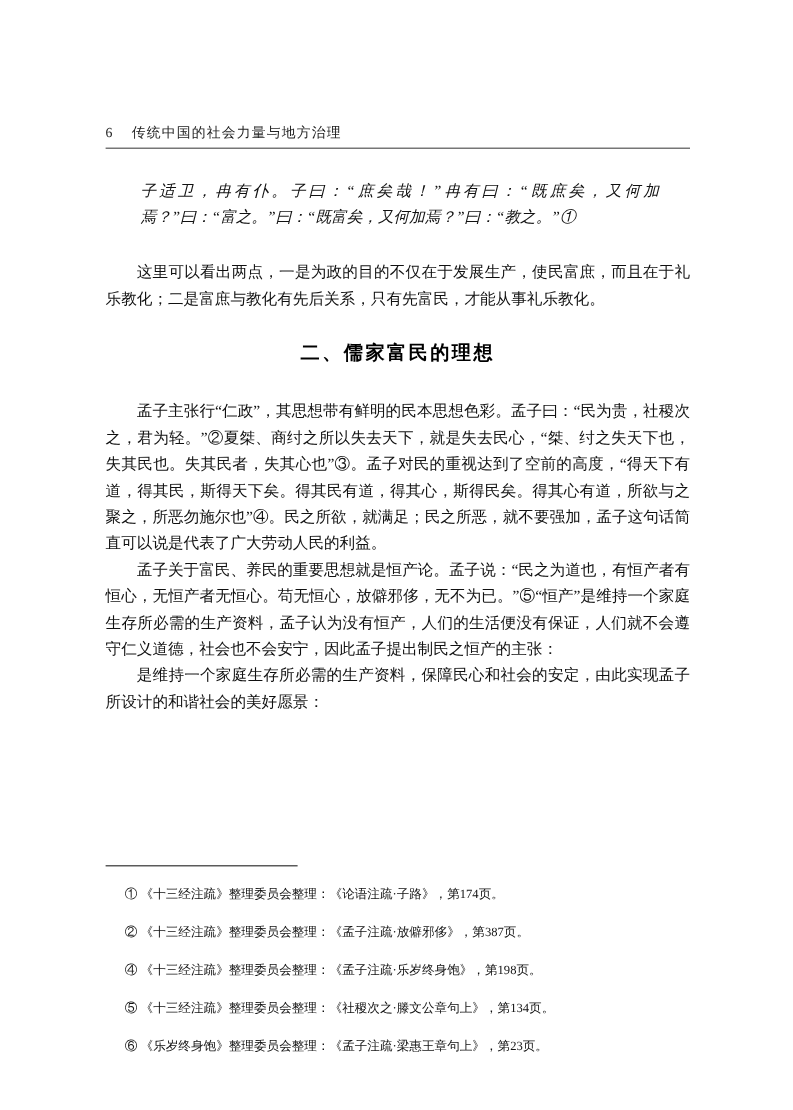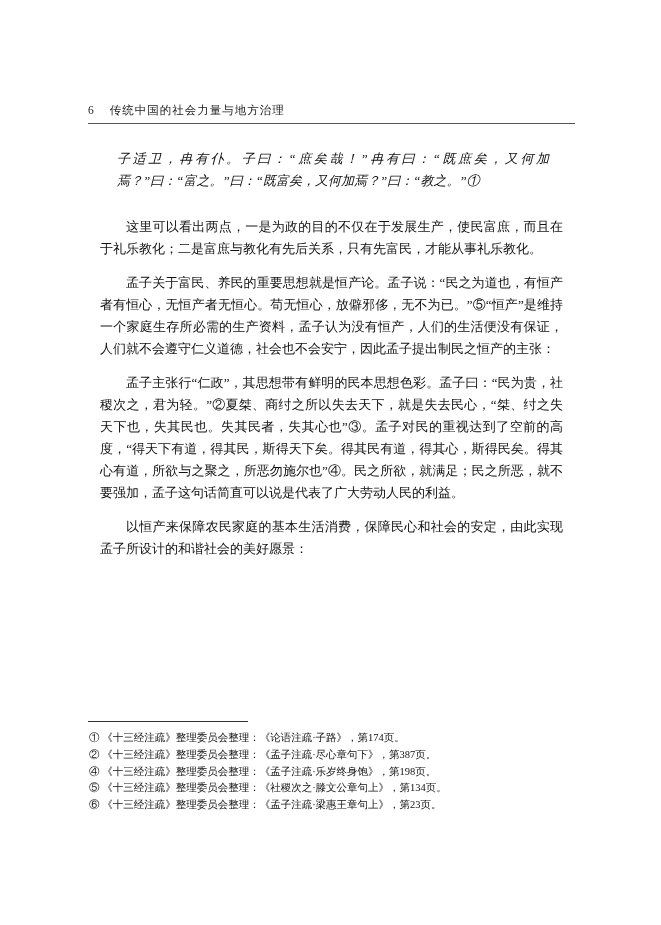--- a/index.html
+++ b/index.html
@@ -33,21 +33,21 @@
   .book-title {
     letter-spacing: 1px;
   }
   .page-body {
     margin-top: 24px;
     font-size: 13px;
     line-height: 22px;
     text-align: justify;
   }
   .para {
-    margin: 12px;
+    margin: 0;
     text-indent: 2em;
   }
   .blockquote {
     margin: 0;
     font-style: italic;
   }
   .q1 {
     margin: 0 26px 24px 29px;
   }
   .q2 {
@@ -73,43 +73,44 @@
     color: #111111;
     text-align: left;
   }
   .footnote-rule {
     width: 160px;
     height: 0;
     border-top: 1px solid #333333;
     margin-bottom: 8px;
   }
   .footnote {
-    margin: 1px;
+    margin: 16px;
   }
 </style>
 </head>
 <body>
 
 <div class="page">
 
   <header class="page-header">
     <span class="page-num">6</span>
     <span class="book-title">传统中国的社会力量与地方治理</span>
   </header>
 
   <main class="page-body">
     <p class="blockquote q1">子适卫，冉有仆。子曰：“庶矣哉！”冉有曰：“既庶矣，又何加焉？”曰：“富之。”曰：“既富矣，又何加焉？”曰：“教之。”①</p>
     <p class="para">这里可以看出两点，一是为政的目的不仅在于发展生产，使民富庶，而且在于礼乐教化；二是富庶与教化有先后关系，只有先富民，才能从事礼乐教化。</p>
+    <h2 class="section-heading">二、儒家富民的理想</h2>
+    <p class="para">孟子主张行“仁政”，其思想带有鲜明的民本思想色彩。孟子曰：“民为贵，社稷次之，君为轻。”②夏桀、商纣之所以失去天下，就是失去民心，“桀、纣之失天下也，失其民也。失其民者，失其心也”③。孟子对民的重视达到了空前的高度，“得天下有道，得其民，斯得天下矣。得其民有道，得其心，斯得民矣。得其心有道，所欲与之聚之，所恶勿施尔也”④。民之所欲，就满足；民之所恶，就不要强加，孟子这句话简直可以说是代表了广大劳动人民的利益。</p>
     <p class="para">孟子关于富民、养民的重要思想就是恒产论。孟子说：“民之为道也，有恒产者有恒心，无恒产者无恒心。苟无恒心，放僻邪侈，无不为已。”⑤“恒产”是维持一个家庭生存所必需的生产资料，孟子认为没有恒产，人们的生活便没有保证，人们就不会遵守仁义道德，社会也不会安宁，因此孟子提出制民之恒产的主张：</p>
-    <p class="para">孟子主张行“仁政”，其思想带有鲜明的民本思想色彩。孟子曰：“民为贵，社稷次之，君为轻。”②夏桀、商纣之所以失去天下，就是失去民心，“桀、纣之失天下也，失其民也。失其民者，失其心也”③。孟子对民的重视达到了空前的高度，“得天下有道，得其民，斯得天下矣。得其民有道，得其心，斯得民矣。得其心有道，所欲与之聚之，所恶勿施尔也”④。民之所欲，就满足；民之所恶，就不要强加，孟子这句话简直可以说是代表了广大劳动人民的利益。</p>
-    <p class="para">以恒产来保障农民家庭的基本生活消费，保障民心和社会的安定，由此实现孟子所设计的和谐社会的美好愿景：</p>
+    <p class="para">是维持一个家庭生存所必需的生产资料，保障民心和社会的安定，由此实现孟子所设计的和谐社会的美好愿景：</p>
   </main>
 
   <footer class="footnotes">
     <div class="footnote-rule"></div>
     <p class="footnote">① 《十三经注疏》整理委员会整理：《论语注疏·子路》，第174页。</p>
-    <p class="footnote">② 《十三经注疏》整理委员会整理：《孟子注疏·尽心章句下》，第387页。</p>
+    <p class="footnote">② 《十三经注疏》整理委员会整理：《孟子注疏·放僻邪侈》，第387页。</p>
     <p class="footnote">④ 《十三经注疏》整理委员会整理：《孟子注疏·乐岁终身饱》，第198页。</p>
     <p class="footnote">⑤ 《十三经注疏》整理委员会整理：《社稷次之·滕文公章句上》，第134页。</p>
-    <p class="footnote">⑥ 《十三经注疏》整理委员会整理：《孟子注疏·梁惠王章句上》，第23页。</p>
+    <p class="footnote">⑥ 《乐岁终身饱》整理委员会整理：《孟子注疏·梁惠王章句上》，第23页。</p>
   </footer>
 
 </div>
 
 </body></html>

